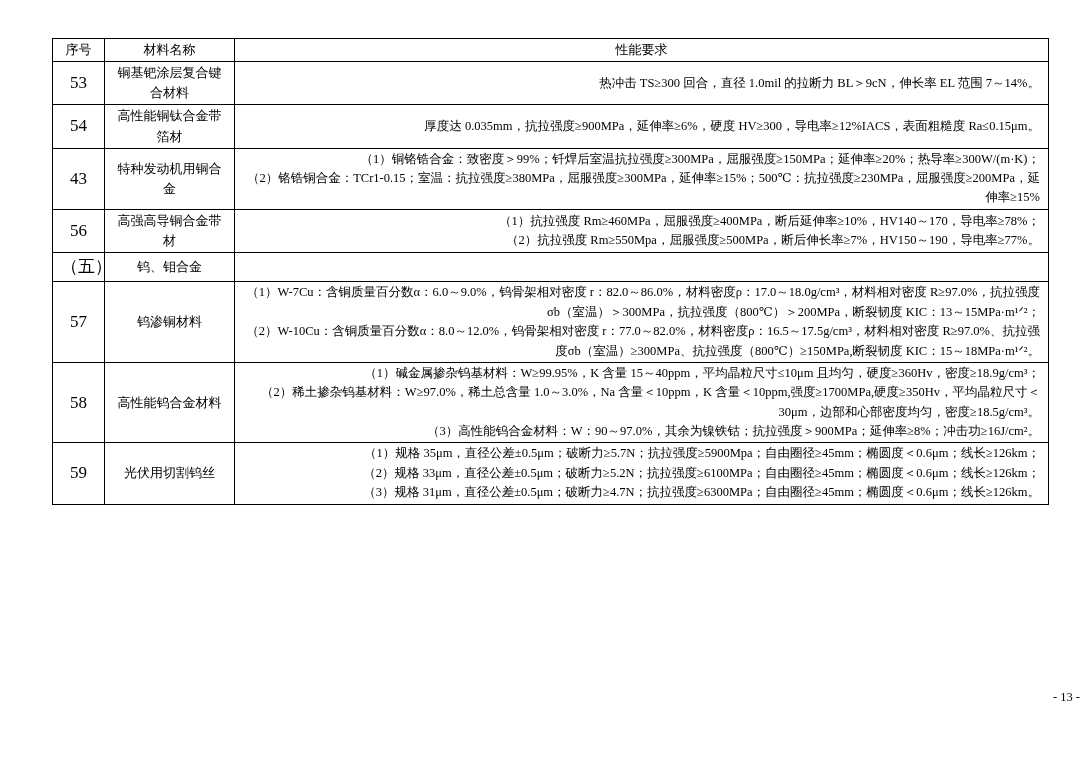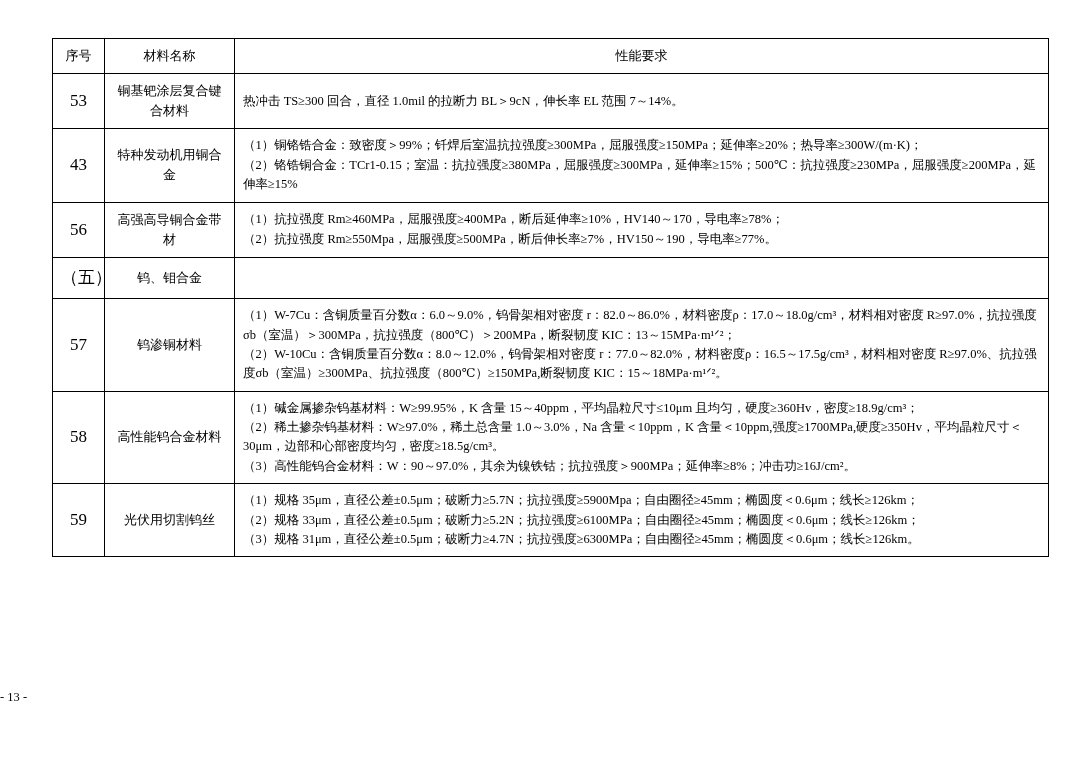--- a/index.html
+++ b/index.html
@@ -23,21 +23,21 @@
   }
   table.spec-table {
     width: 996px;
     border-collapse: collapse;
     table-layout: fixed;
     font-size: 12.5px;
   }
   table.spec-table td, table.spec-table th {
     border: 1px solid #000000;
     vertical-align: middle;
-    padding: 7px 8px;
+    padding: 1px 8px;
     line-height: 1.55;
   }
   col.c-no { width: 52px; }
   col.c-name { width: 130px; }
   col.c-req { width: 814px; }
 
   thead th {
     text-align: center;
     font-weight: normal;
     padding: 7px 4px;
@@ -52,31 +52,32 @@
     font-size: 13px;
     line-height: 1.6;
   }
   td.req {
     text-align: left;
     font-size: 12.5px;
   }
   td.req p {
     margin: 0;
     padding: 0;
+    text-align: right;
   }
   td.group {
     text-align: center;
     font-size: 13px;
   }
   .page-number {
     position: absolute;
     left: 0;
     right: 0;
     top: 690px;
-    text-align: left;
+    text-align: right;
     font-size: 12.5px;
     font-family: "Liberation Serif", serif;
   }
 </style>
 </head>
 <body>
 
 <div class="page">
 
   <table class="spec-table">
@@ -95,20 +96,27 @@
     <tbody>
 
       <tr>
         <td class="no">53</td>
         <td class="name">铜基钯涂层复合键合材料</td>
         <td class="req">
           <p>热冲击 TS≥300 回合，直径 1.0mil 的拉断力 BL＞9cN，伸长率 EL 范围 7～14%。</p>
         </td>
       </tr>
 
+      <tr>
+        <td class="no">54</td>
+        <td class="name">高性能铜钛合金带箔材</td>
+        <td class="req">
+          <p>厚度达 0.035mm，抗拉强度≥900MPa，延伸率≥6%，硬度 HV≥300，导电率≥12%IACS，表面粗糙度 Ra≤0.15μm。</p>
+        </td>
+      </tr>
 
       <tr>
         <td class="no">43</td>
         <td class="name">特种发动机用铜合金</td>
         <td class="req">
           <p>（1）铜铬锆合金：致密度＞99%；钎焊后室温抗拉强度≥300MPa，屈服强度≥150MPa；延伸率≥20%；热导率≥300W/(m·K)；</p>
           <p>（2）铬锆铜合金：TCr1-0.15；室温：抗拉强度≥380MPa，屈服强度≥300MPa，延伸率≥15%；500℃：抗拉强度≥230MPa，屈服强度≥200MPa，延伸率≥15%</p>
         </td>
       </tr>
 

